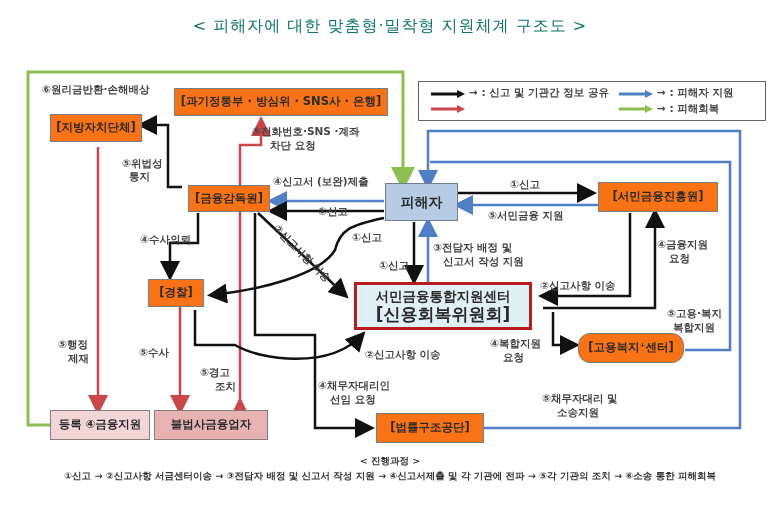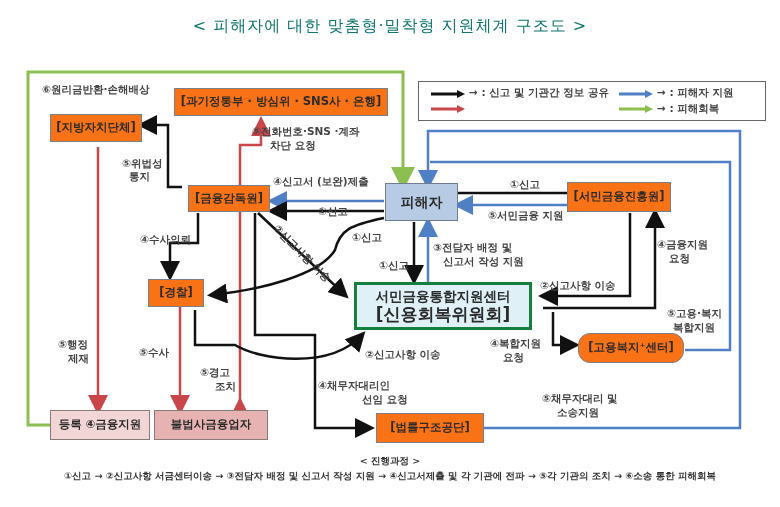--- a/index.html
+++ b/index.html
@@ -1,21 +1,21 @@
 <!DOCTYPE html>
 <html><head>
 <meta charset="utf-8">
 <style>
   html,body{margin:0;padding:0;background:#ffffff;}
   body{width:780px;height:507px;position:relative;overflow:hidden;font-family:"DejaVu Sans","Liberation Sans",sans-serif;color:#222;}
   .title{position:absolute;left:0;top:16px;width:780px;text-align:center;font-size:16px;color:#0f766e;letter-spacing:1px;}
   svg{position:absolute;left:0;top:0;}
   .box{position:absolute;display:flex;align-items:center;justify-content:center;font-size:11.5px;font-weight:bold;color:#2b2b2b;box-sizing:border-box;border:1.5px solid #7a8088;background:#f97316;text-align:center;line-height:1.2;}
   .box.victim{background:#b7cbe5;border-color:#6f7d90;font-size:14px;}
-  .box.center{background:#dff0f7;border:3px solid #15803d;flex-direction:column;font-size:13.5px;}
+  .box.center{background:#dff0f7;border:3px solid #b91c1c;flex-direction:column;font-size:13.5px;}
   .box.center .sub{font-size:17px;}
   .box.pink1{background:#f2d6d6;border-color:#8a7b7b;font-weight:bold;}
   .box.pink2{background:#e6b2b2;border-color:#8a7b7b;font-weight:bold;}
   .lbl{position:absolute;font-size:10.5px;font-weight:bold;color:#444;line-height:1.25;white-space:nowrap;}
   .lbl.c{text-align:center;}
   .legend{position:absolute;left:418px;top:81px;width:348px;height:40px;border:1.5px solid #666;box-sizing:border-box;background:#fff;}
   .legend .row{position:absolute;font-size:10.5px;font-weight:bold;color:#444;white-space:nowrap;}
   .process-title{position:absolute;left:0;top:455px;width:780px;text-align:center;font-size:9.5px;font-weight:bold;color:#333;}
   .process-steps{position:absolute;left:0;top:470px;width:780px;text-align:center;font-size:9.5px;font-weight:bold;color:#333;white-space:nowrap;}
 </style>
@@ -90,21 +90,21 @@
   </svg>
   <span class="row" style="left:50px;top:4px;">→ : 신고 및 기관간 정보 공유</span>
   <span class="row" style="left:238px;top:4px;">→ : 피해자 지원</span>
   <span class="row" style="left:238px;top:20px;">→ : 피해회복</span>
 </div>
 
 <div class="box" style="left:174px;top:88px;width:214px;height:28px;">[과기정통부 · 방심위 · SNS사 · 은행]</div>
 <div class="box" style="left:50px;top:114px;width:92px;height:28px;">[지방자치단체]</div>
 <div class="box" style="left:188px;top:185px;width:82px;height:27px;">[금융감독원]</div>
 <div class="box victim" style="left:385px;top:183px;width:73px;height:38px;">피해자</div>
-<div class="box" style="left:567px;top:182px;width:104px;height:30px;">[서민금융진흥원]</div>
+<div class="box" style="left:598px;top:182px;width:120px;height:30px;">[서민금융진흥원]</div>
 <div class="box" style="left:148px;top:279px;width:56px;height:28px;">[경찰]</div>
 <div class="box center" style="left:354px;top:282px;width:178px;height:48px;">
   <span>서민금융통합지원센터</span>
   <span class="sub">[신용회복위원회]</span>
 </div>
 <div class="box" style="left:578px;top:333px;width:106px;height:30px;border-radius:12px;">[고용복지⁺센터]</div>
 <div class="box" style="left:376px;top:413px;width:108px;height:30px;">[법률구조공단]</div>
 <div class="box pink1" style="left:50px;top:410px;width:100px;height:30px;">등록 ④금융지원</div>
 <div class="box pink2" style="left:154px;top:410px;width:114px;height:30px;">불법사금융업자</div>
 
@@ -130,18 +130,18 @@
 <div class="lbl" style="left:673px;top:321px;">복합지원</div>
 <div class="lbl" style="left:490px;top:337px;">④복합지원</div>
 <div class="lbl" style="left:503px;top:351px;">요청</div>
 <div class="lbl" style="left:365px;top:348px;">②신고사항 이송</div>
 <div class="lbl c" style="left:58px;top:338px;">⑤행정</div>
 <div class="lbl c" style="left:68px;top:352px;">제재</div>
 <div class="lbl" style="left:139px;top:346px;">⑤수사</div>
 <div class="lbl c" style="left:200px;top:366px;">⑤경고</div>
 <div class="lbl c" style="left:215px;top:380px;">조치</div>
 <div class="lbl" style="left:318px;top:379px;">④채무자대리인</div>
-<div class="lbl" style="left:330px;top:393px;margin-left:32px;">선임 요청</div>
+<div class="lbl" style="left:330px;top:393px;">선임 요청</div>
 <div class="lbl" style="left:542px;top:392px;">⑤채무자대리 및</div>
 <div class="lbl" style="left:557px;top:406px;">소송지원</div>
 
 <div class="process-title">&lt; 진행과정 &gt;</div>
 <div class="process-steps">①신고 → ②신고사항 서금센터이송 → ③전담자 배정 및 신고서 작성 지원 → ④신고서제출 및 각 기관에 전파 → ⑤각 기관의 조치 → ⑥소송 통한 피해회복</div>
 
 </body></html>

